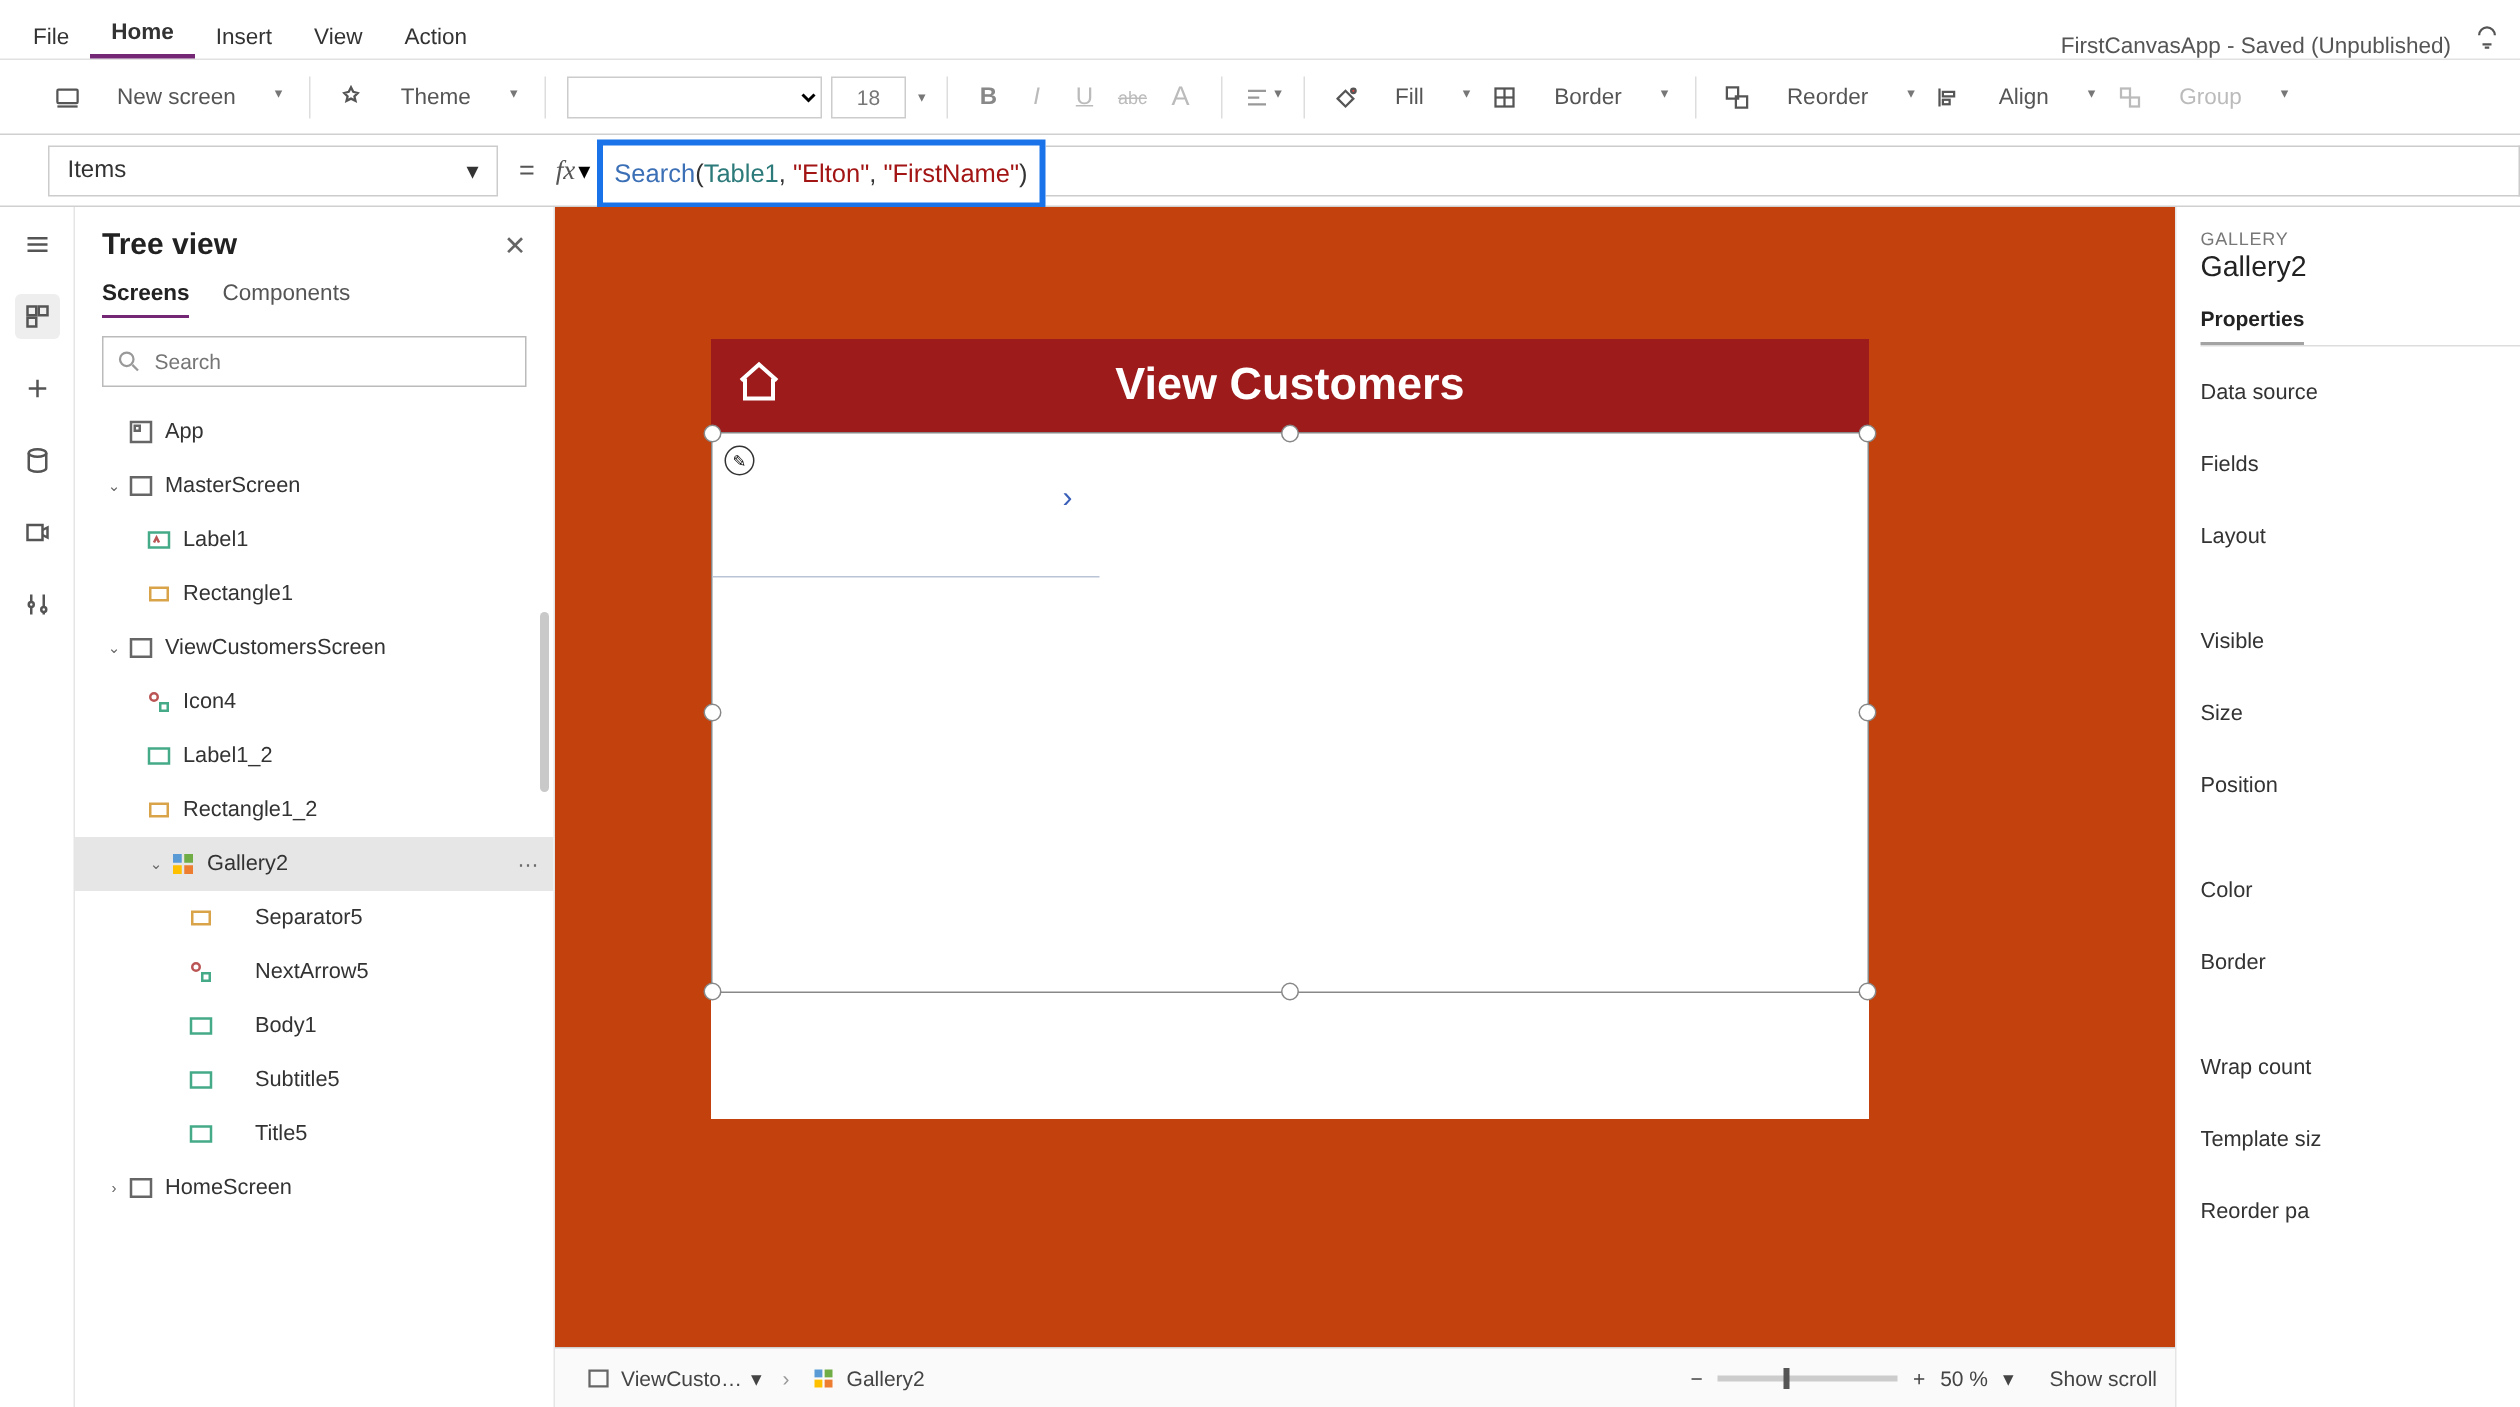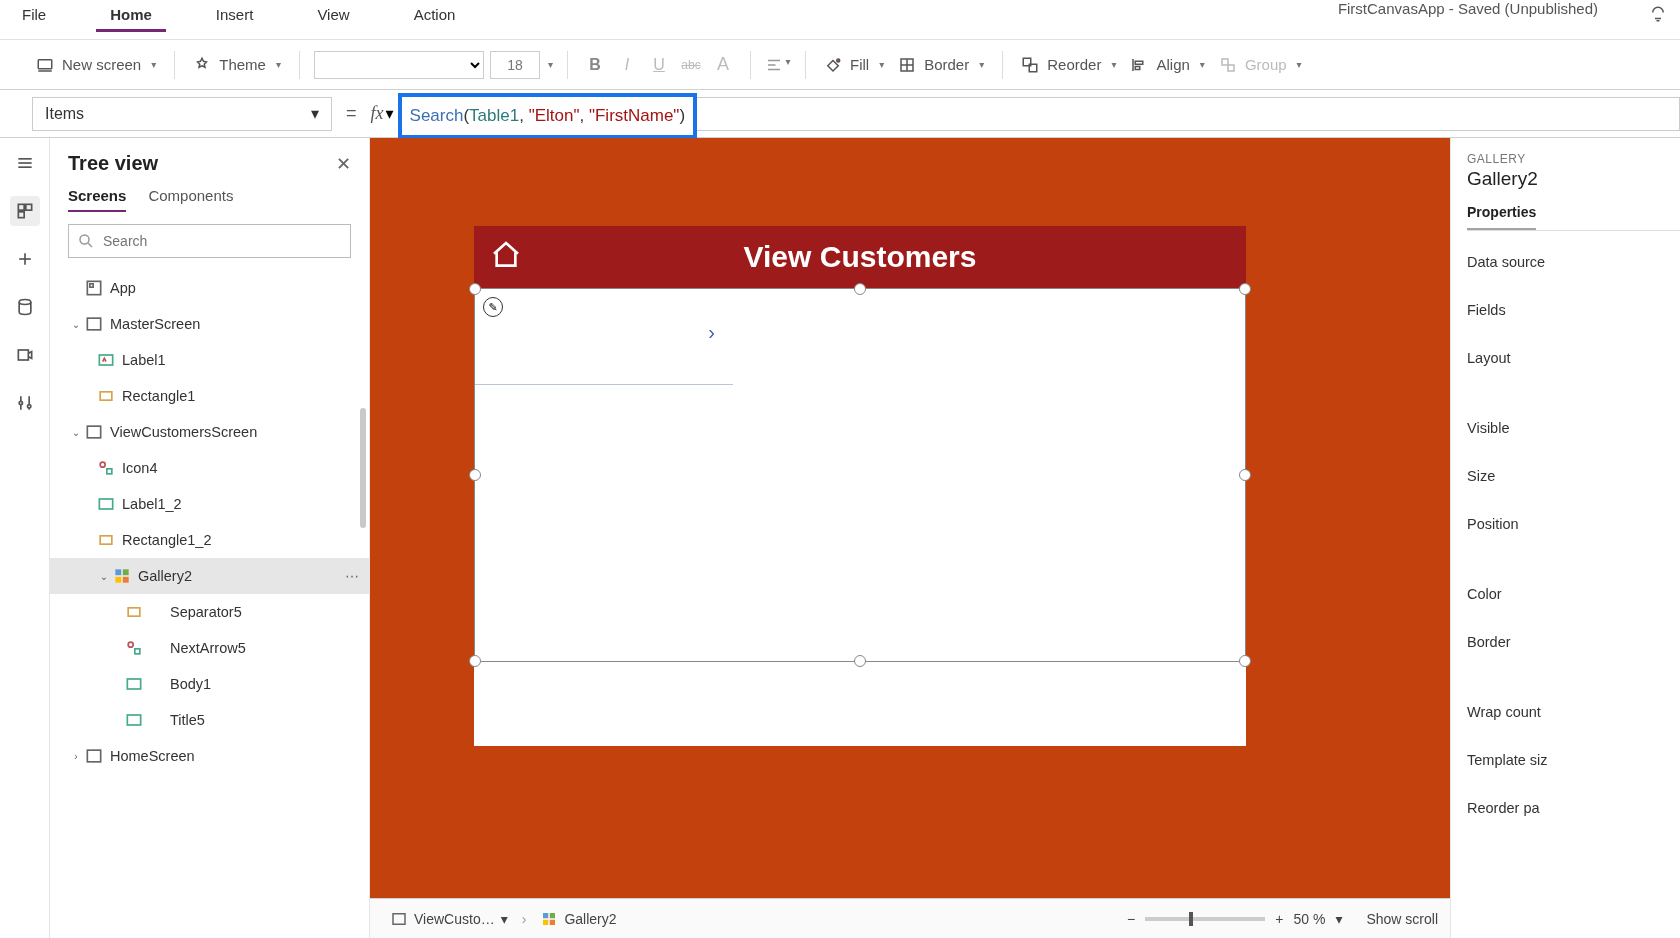--- a/index.html
+++ b/index.html
@@ -1,29 +1,29 @@
 <!DOCTYPE html>
 <html><head>
 <meta charset="utf-8">
 <style>
 * { margin: 0; padding: 0; box-sizing: border-box; font-family: "Segoe UI", Arial, sans-serif; }
 html, body { width: 1680px; height: 938px; overflow: hidden; background: #fff; }
 body { display: flex; flex-direction: column; }
 
 
-.menubar { height: 40px; display: flex; align-items: flex-start; padding: 0 8px; border-bottom: 1px solid #e1e1e1; gap: 36px; }
+.menubar { height: 40px; display: flex; align-items: flex-end; padding: 0 8px; border-bottom: 1px solid #e1e1e1; }
 .menubar .item { padding: 6px 14px; color: #333; font-size: 15px; cursor: pointer; }
 .menubar .item.active { font-weight: 600; border-bottom: 3px solid #742774; }
 .menubar .spacer { flex: 1; }
 .menubar .title { color: #555; font-size: 15px; padding-right: 10px; }
 .menubar .righticon { width: 28px; height: 28px; display:flex; align-items:center; justify-content:center; }
 
 
 .ribbon { height: 50px; display: flex; align-items: center; padding: 0 20px 0 32px; border-bottom: 1px solid #d0d0d0; gap: 6px; }
-.ribbon .group { display: flex; align-items: center; gap: 8px; color: #555; font-size: 15px; padding: 0 4px; }
+.ribbon .group { display: flex; align-items: flex-start; gap: 24px; color: #555; font-size: 15px; padding: 0 4px; }
 .ribbon .sep { width:1px; height:28px; background:#ddd; margin:0 8px; }
 .ribbon .chev { font-size: 10px; color:#777; margin-left:2px; }
 .ribbon input.fontsize { width: 50px; height:28px; border:1px solid #ccc; text-align:center; font-size:14px; color:#777; }
 .ribbon select.fontname { width: 170px; height:28px; border:1px solid #ccc; background:#fff; }
 .ribbon .iconbtn { width:26px; display:flex; justify-content:center; color:#888; font-size:16px; }
 
 
 .formulabar { height: 48px; display:flex; align-items:center; border-bottom:1px solid #d0d0d0; }
 .formulabar .propsel { width:300px; height:34px; margin-left:32px; border:1px solid #ccc; display:flex; align-items:center; padding:0 12px; justify-content:space-between; color:#333; }
 .formulabar .eq { padding:0 14px; font-size:18px; color:#555; }
@@ -388,20 +388,28 @@
           </span>
           <span>NextArrow5</span>
         </div>
       <div class="node ind3">
           <span class="nodeicon">
             <svg viewBox="0 0 24 24" stroke="#4a8" stroke-width="2" fill="none">
               <rect x="4" y="6" width="16" height="12"></rect>
             </svg>
           </span>
           <span>Body1</span>
+        </div>
+      <div class="node ind3">
+          <span class="nodeicon">
+            <svg viewBox="0 0 24 24" stroke="#4a8" stroke-width="2" fill="none">
+              <rect x="4" y="6" width="16" height="12"></rect>
+            </svg>
+          </span>
+          <span>Subtitle5</span>
         </div>
       <div class="node ind3">
           <span class="nodeicon">
             <svg viewBox="0 0 24 24" stroke="#4a8" stroke-width="2" fill="none">
               <rect x="4" y="6" width="16" height="12"></rect>
             </svg>
           </span>
           <span>Title5</span>
         </div>
       <div class="node ind1">

